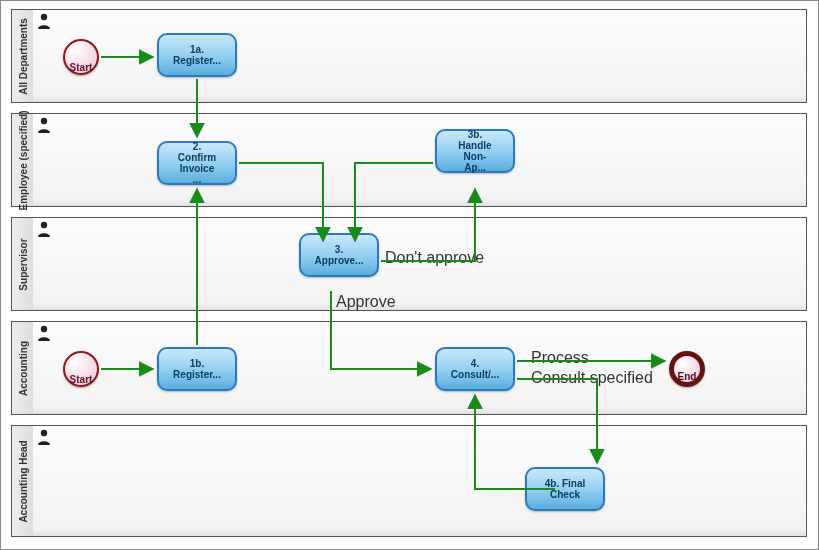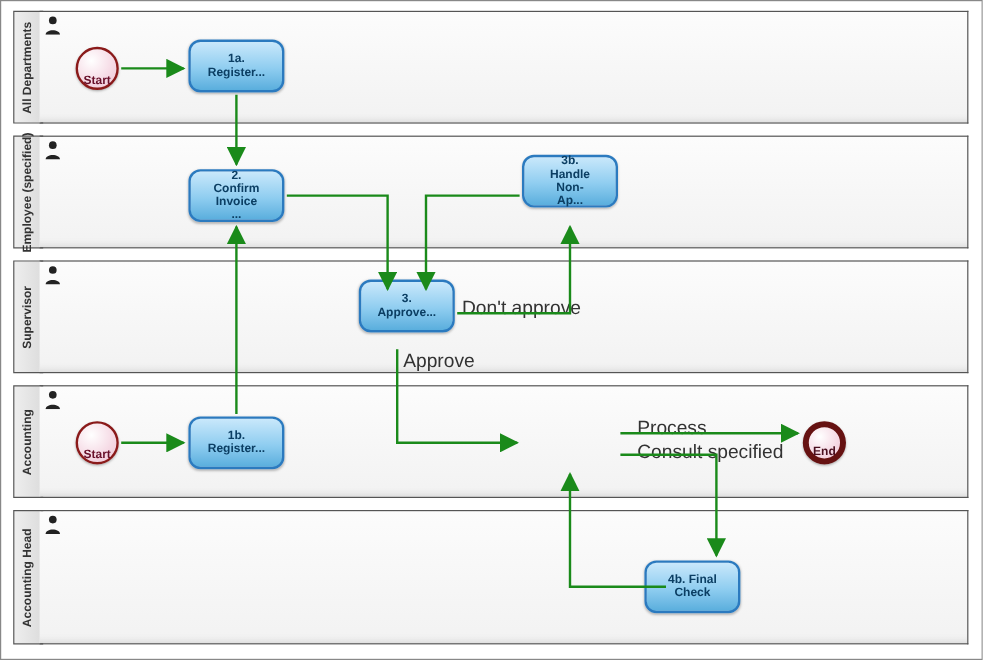--- a/index.html
+++ b/index.html
@@ -110,21 +110,24 @@
     </div>
   <div class="task" style="left:156px;top:140px">
       <span>2. Confirm Invoice ...</span>
     </div>
   <div class="task" style="left:298px;top:232px">
       <span>3. Approve...</span>
     </div>
   <div class="task" style="left:434px;top:128px">
       <span>3b. Handle Non-Ap...</span>
     </div>
-  <div class="task" style="left:536px;top:466px">
+  <div class="task" style="left:434px;top:346px">
+      <span>4. Consult/...</span>
+    </div>
+  <div class="task" style="left:524px;top:466px">
       <span>4b. Final Check</span>
     </div>
 
   <div class="edge-label" style="left:335px;top:292px">Approve</div>
   <div class="edge-label" style="left:384px;top:248px">Don't approve</div>
   <div class="edge-label" style="left:530px;top:348px">Process</div>
   <div class="edge-label" style="left:530px;top:368px">Consult specified</div>
 
   <svg class="arrows">
     <defs>

